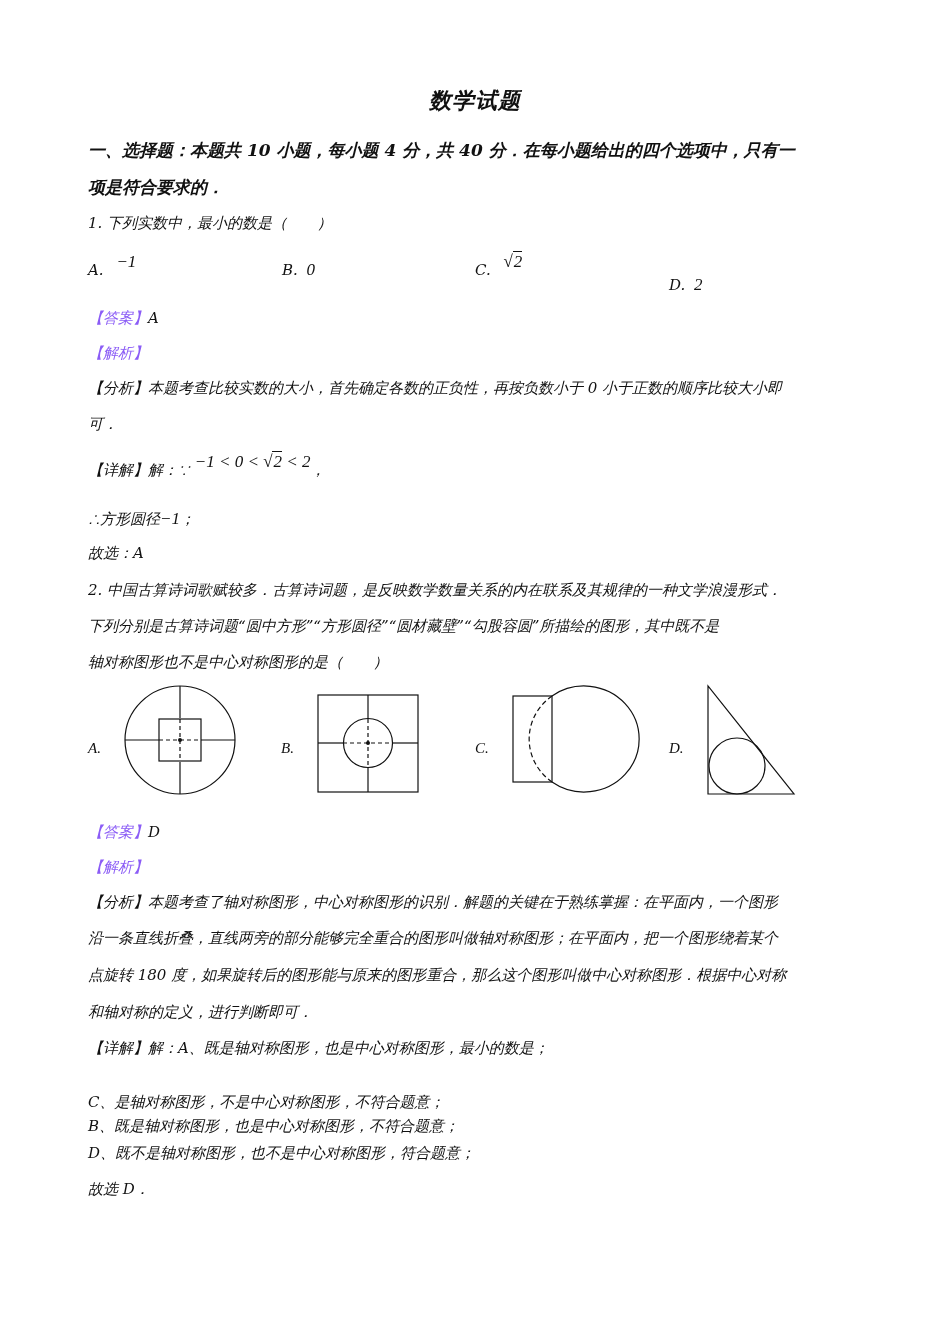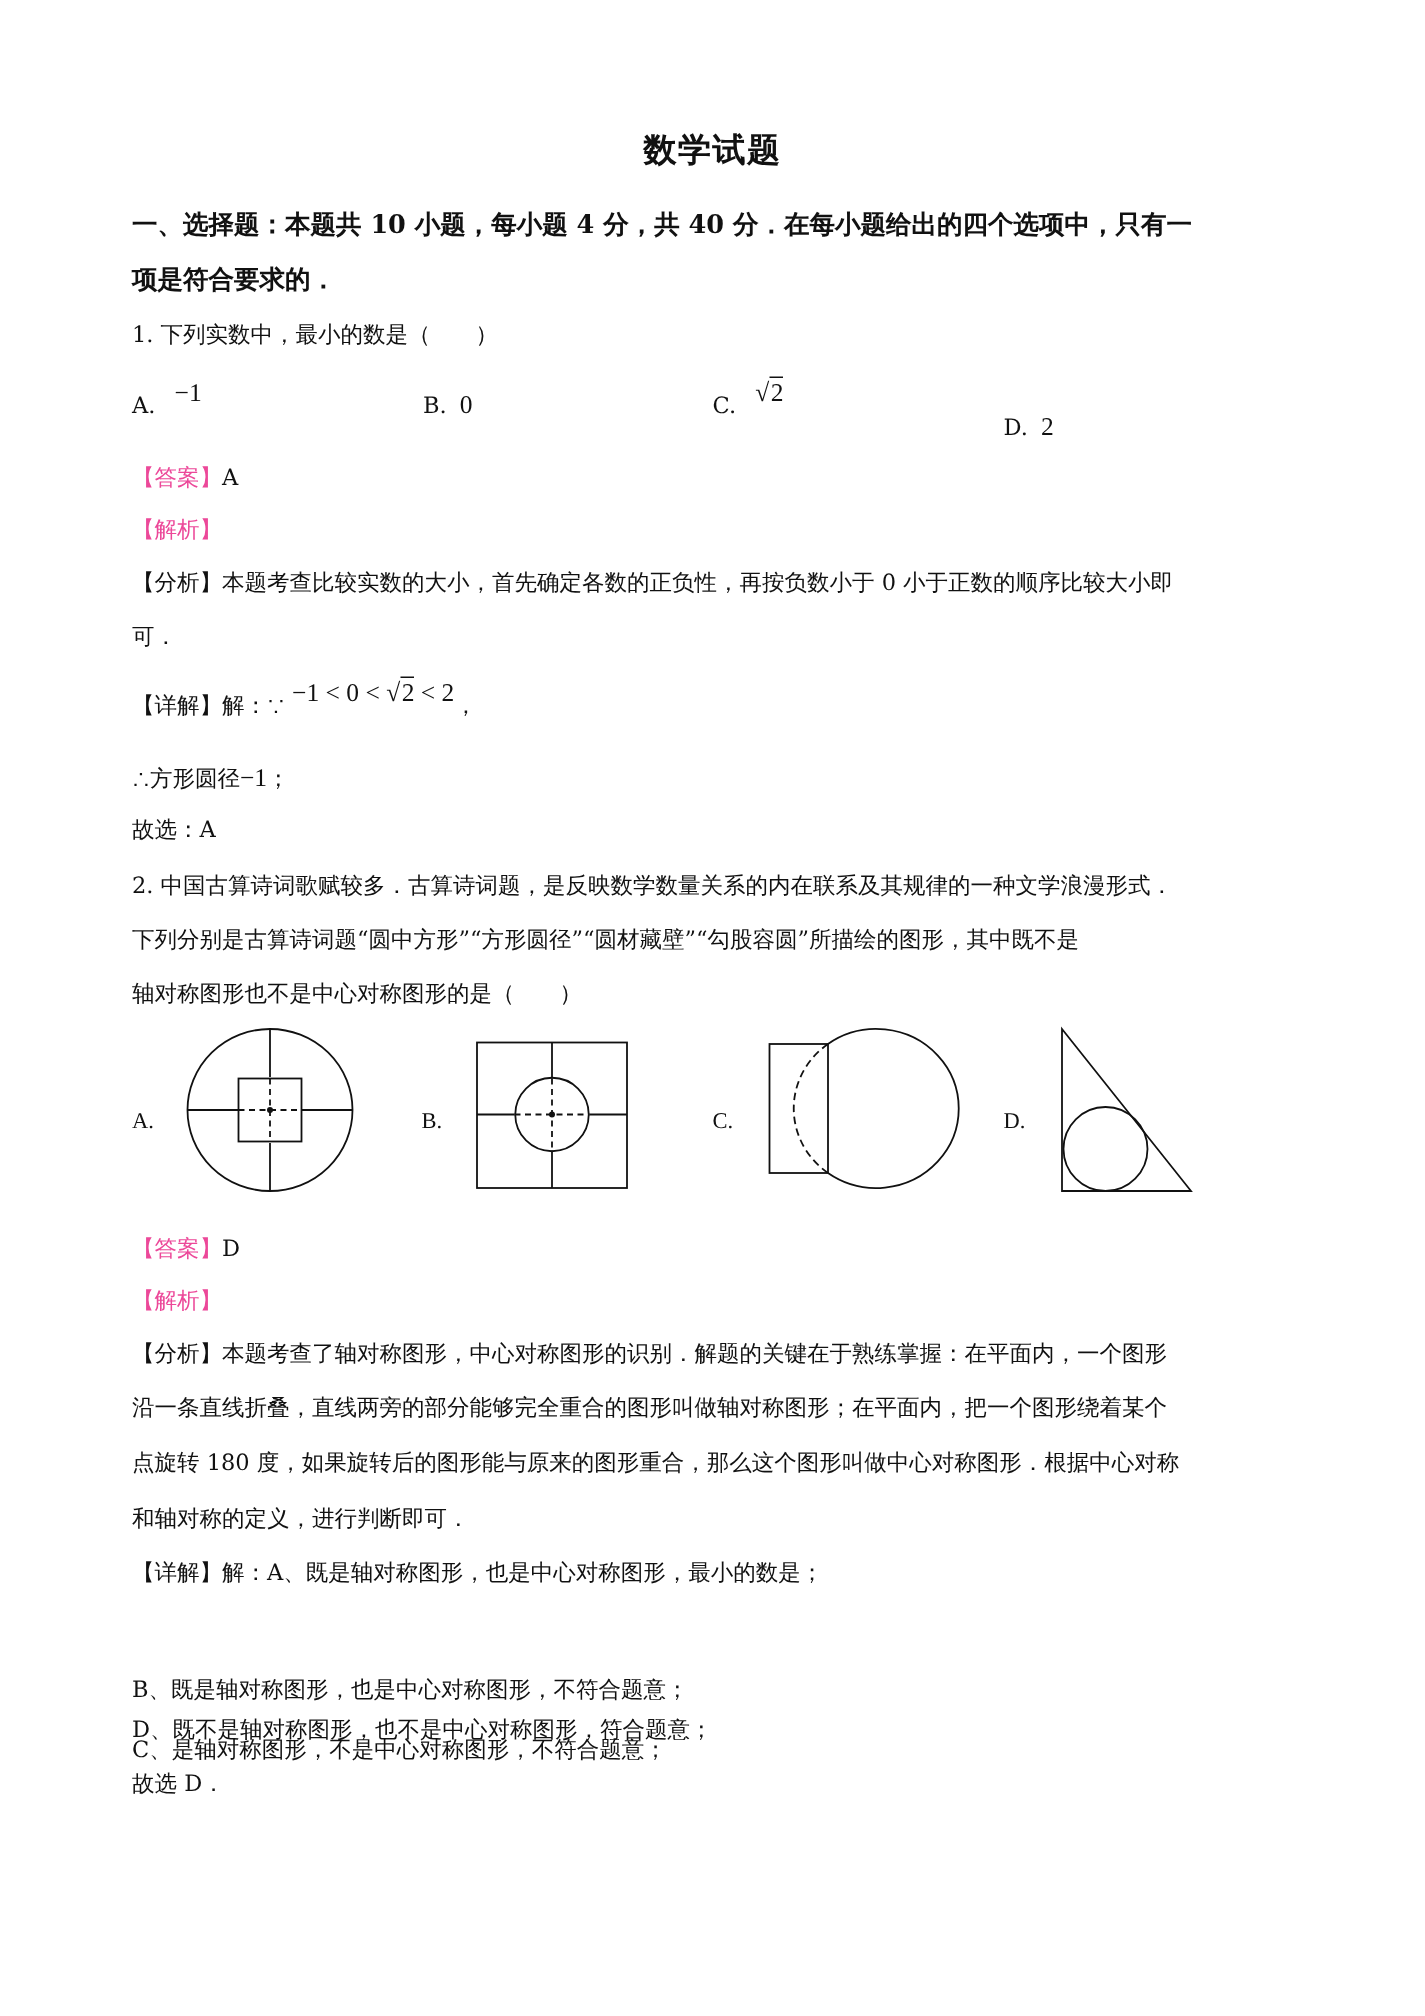--- a/index.html
+++ b/index.html
@@ -1,30 +1,30 @@
 <!DOCTYPE html>
 <html><head>
 <meta charset="utf-8">
 <style>
   html, body { margin: 0; padding: 0; background: #ffffff; }
   body {
     width: 950px; height: 1344px; position: relative; overflow: hidden;
     font-family: "DejaVu Serif", "Liberation Serif", serif;
     color: #111111;
   }
-  .page { position: absolute; left: 0; top: 0; width: 776px; height: 1344px; }
+  .page { position: absolute; left: 0; top: 0; width: 776px; height: 1344px; font-style: italic; }
   .line {
     position: absolute; left: 88px; font-size: 15px; line-height: 20px; white-space: nowrap;
   }
   .title {
     position: absolute; top: 86px; left: 0; width: 950px; text-align: center;
     font-size: 22px; font-weight: bold; line-height: 28px; letter-spacing: 1px;
   }
   .section-head { font-size: 17px; font-weight: bold; left: 88px; }
-  .tag { color: #ec4899; }
+  .tag { color: #8b5cf6; }
   .opt { position: absolute; font-size: 15px; line-height: 20px; white-space: nowrap; }
   .math { font-family: "Liberation Serif", serif; font-size: 17px; }
   .sup { position: relative; top: -8px; }
   .sqrt { display: inline-block; position: relative; }
   .sqrt .rad { border-top: 1px solid #111; padding-left: 1px; }
   .fig { position: absolute; }
   .fig-label { position: absolute; font-size: 15px; line-height: 20px; font-family: "Liberation Serif", serif; }
 </style>
 </head>
 <body>
@@ -123,17 +123,17 @@
   <div class="line" style="top:892px;">
     <span>【分析】</span><span>本题考查了轴对称图形，中心对称图形的识别．解题的关键在于熟练掌握：在平面内，一个图形</span>
   </div>
   <div class="line" style="top:928px;">沿一条直线折叠，直线两旁的部分能够完全重合的图形叫做轴对称图形；在平面内，把一个图形绕着某个</div>
   <div class="line" style="top:965px;">点旋转 180 度，如果旋转后的图形能与原来的图形重合，那么这个图形叫做中心对称图形．根据中心对称</div>
   <div class="line" style="top:1002px;">和轴对称的定义，进行判断即可．</div>
   <div class="line" style="top:1038px;">
     <span>【详解】</span><span>解：A、既是轴对称图形，也是中心对称图形，最小的数是；</span>
   </div>
   <div class="line" style="top:1073px;margin-top:43px;">B、既是轴对称图形，也是中心对称图形，不符合题意；</div>
-  <div class="line" style="top:1156px;">C、是轴对称图形，不是中心对称图形，不符合题意；</div>
+  <div class="line" style="top:1092px;">C、是轴对称图形，不是中心对称图形，不符合题意；</div>
   <div class="line" style="top:1143px;">D、既不是轴对称图形，也不是中心对称图形，符合题意；</div>
   <div class="line" style="top:1179px;">故选 D．</div>
 
 </div>
 
 </body></html>

